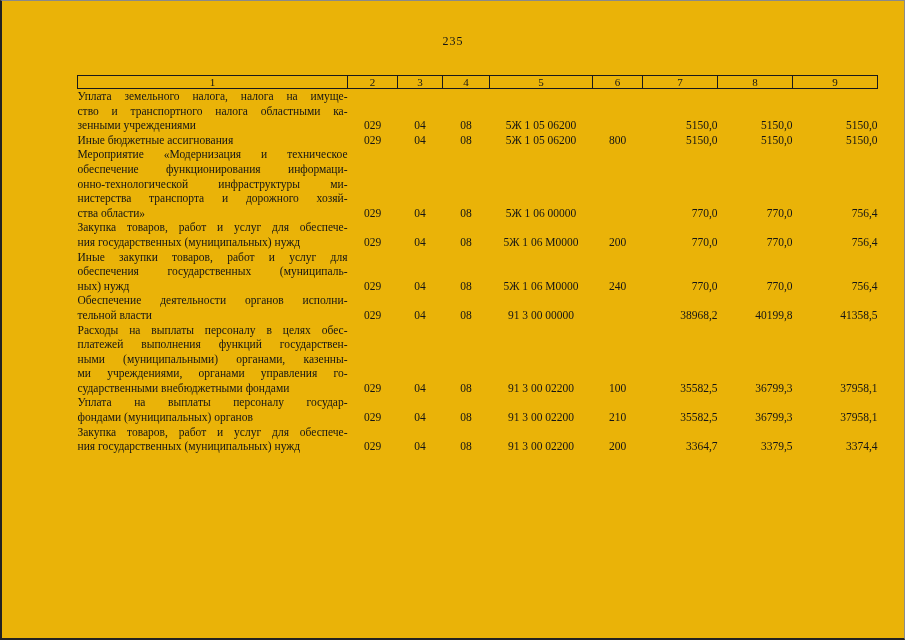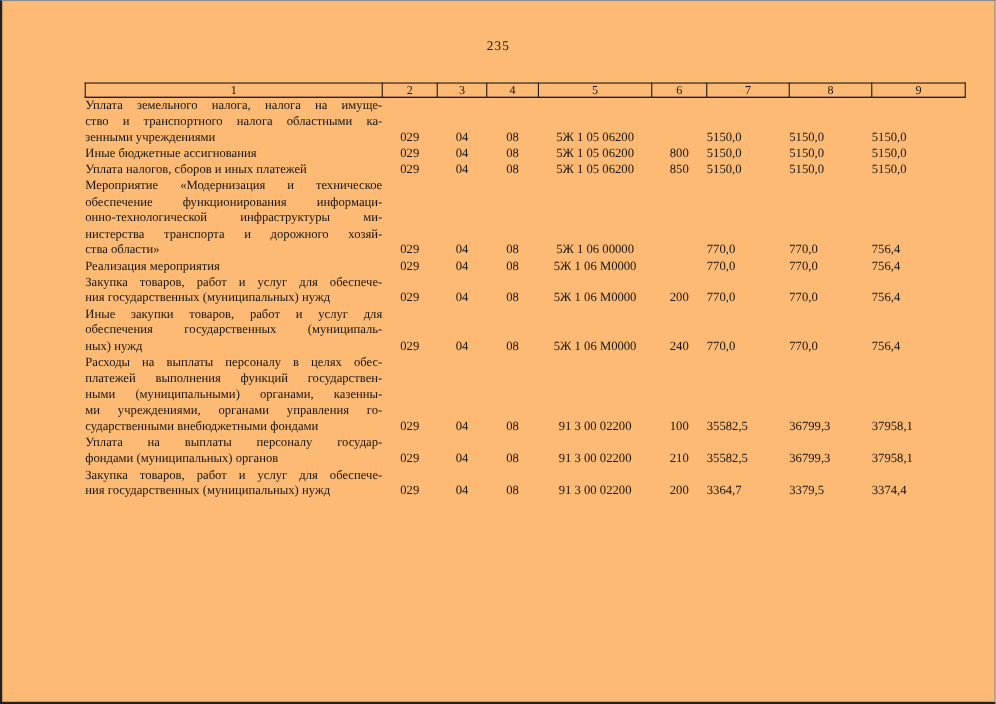--- a/index.html
+++ b/index.html
@@ -8,21 +8,21 @@
     width: 905px;
     height: 640px;
     background: #fafafa;
     font-family: "Liberation Serif", "DejaVu Serif", serif;
     color: #151515;
   }
   .page {
     position: absolute;
     inset: 0;
     box-sizing: border-box;
-    background: #fdba74;
+    background: #eab308;
     border-top: 1px solid #8a8a8a;
     border-right: 1px solid #8a8a8a;
     border-left: 2px solid #222222;
     border-bottom: 2px solid #222222;
   }
   .page-number {
     position: absolute;
     top: 33px;
     left: 0;
     right: 0;
@@ -65,21 +65,21 @@
     font-family: Liberation Serif, serif;
   }
   .desc-line.last {
     text-align: center;
     text-align-last: left;
   }
   td.c2, td.c3, td.c4, td.c5, td.c6 {
     text-align: center;
   }
   td.c7, td.c8, td.c9 {
-    text-align: left;
+    text-align: right;
     padding-right: 3px;
   }
 </style>
 </head>
 <body>
 
 <div class="page">
   <div class="page-number">235</div>
   <div class="table-wrap">
     <table class="budget">
@@ -131,63 +131,37 @@
             <td class="c3">04</td>
             <td class="c4">08</td>
             <td class="c5">5Ж 1 05 06200</td>
             <td class="c6">800</td>
             <td class="c7">5150,0</td>
             <td class="c8">5150,0</td>
             <td class="c9">5150,0</td>
           </tr>
           <tr>
             <td class="c1">
-              <div class="desc-line last">Уплата налогов, сборов и иных платежей</div>
-            </td>
-            <td class="c2">029</td>
-            <td class="c3">04</td>
-            <td class="c4">08</td>
-            <td class="c5">5Ж 1 05 06200</td>
-            <td class="c6">850</td>
-            <td class="c7">5150,0</td>
-            <td class="c8">5150,0</td>
-            <td class="c9">5150,0</td>
-          </tr>
-          <tr>
-            <td class="c1">
               <div class="desc-line">Мероприятие «Модернизация и техническое</div>
               <div class="desc-line">обеспечение функционирования информаци-</div>
               <div class="desc-line">онно-технологической инфраструктуры ми-</div>
               <div class="desc-line">нистерства транспорта и дорожного хозяй-</div>
               <div class="desc-line last">ства области»</div>
             </td>
             <td class="c2">029</td>
             <td class="c3">04</td>
             <td class="c4">08</td>
             <td class="c5">5Ж 1 06 00000</td>
             <td class="c6"></td>
             <td class="c7">770,0</td>
             <td class="c8">770,0</td>
             <td class="c9">756,4</td>
           </tr>
           <tr>
             <td class="c1">
-              <div class="desc-line last">Реализация мероприятия</div>
-            </td>
-            <td class="c2">029</td>
-            <td class="c3">04</td>
-            <td class="c4">08</td>
-            <td class="c5">5Ж 1 06 М0000</td>
-            <td class="c6"></td>
-            <td class="c7">770,0</td>
-            <td class="c8">770,0</td>
-            <td class="c9">756,4</td>
-          </tr>
-          <tr>
-            <td class="c1">
               <div class="desc-line">Закупка товаров, работ и услуг для обеспече-</div>
               <div class="desc-line last">ния государственных (муниципальных) нужд</div>
             </td>
             <td class="c2">029</td>
             <td class="c3">04</td>
             <td class="c4">08</td>
             <td class="c5">5Ж 1 06 М0000</td>
             <td class="c6">200</td>
             <td class="c7">770,0</td>
             <td class="c8">770,0</td>
@@ -200,20 +174,34 @@
               <div class="desc-line last">ных) нужд</div>
             </td>
             <td class="c2">029</td>
             <td class="c3">04</td>
             <td class="c4">08</td>
             <td class="c5">5Ж 1 06 М0000</td>
             <td class="c6">240</td>
             <td class="c7">770,0</td>
             <td class="c8">770,0</td>
             <td class="c9">756,4</td>
+          </tr>
+          <tr>
+            <td class="c1">
+              <div class="desc-line">Обеспечение деятельности органов исполни-</div>
+              <div class="desc-line last">тельной власти</div>
+            </td>
+            <td class="c2">029</td>
+            <td class="c3">04</td>
+            <td class="c4">08</td>
+            <td class="c5">91 3 00 00000</td>
+            <td class="c6"></td>
+            <td class="c7">38968,2</td>
+            <td class="c8">40199,8</td>
+            <td class="c9">41358,5</td>
           </tr>
           <tr>
             <td class="c1">
               <div class="desc-line">Расходы на выплаты персоналу в целях обес-</div>
               <div class="desc-line">платежей выполнения функций государствен-</div>
               <div class="desc-line">ными (муниципальными) органами, казенны-</div>
               <div class="desc-line">ми учреждениями, органами управления го-</div>
               <div class="desc-line last">сударственными внебюджетными фондами</div>
             </td>
             <td class="c2">029</td>

